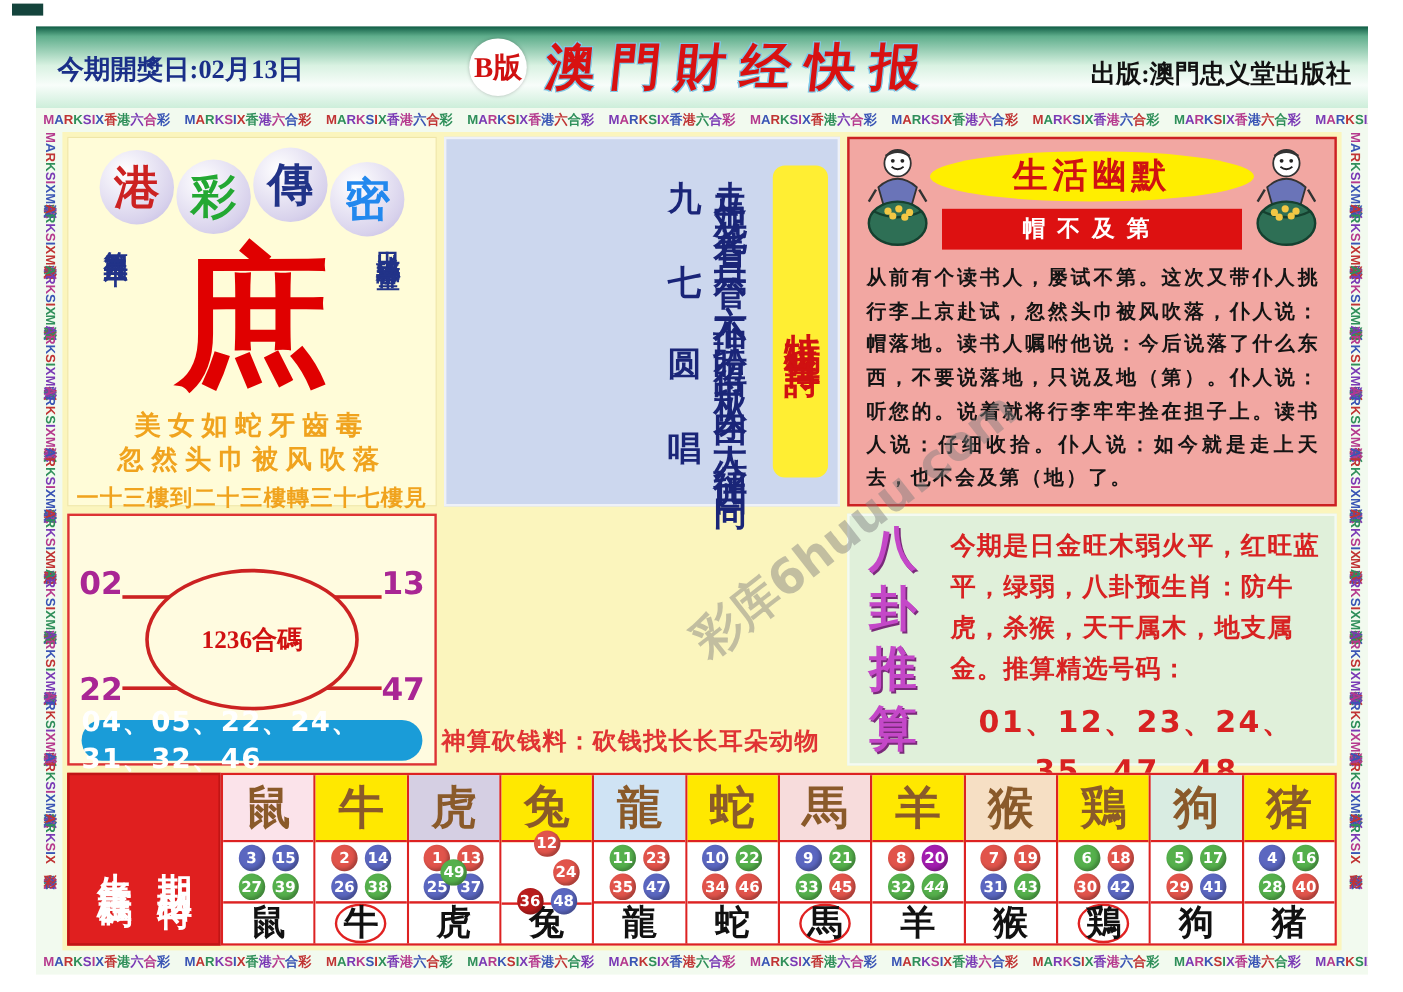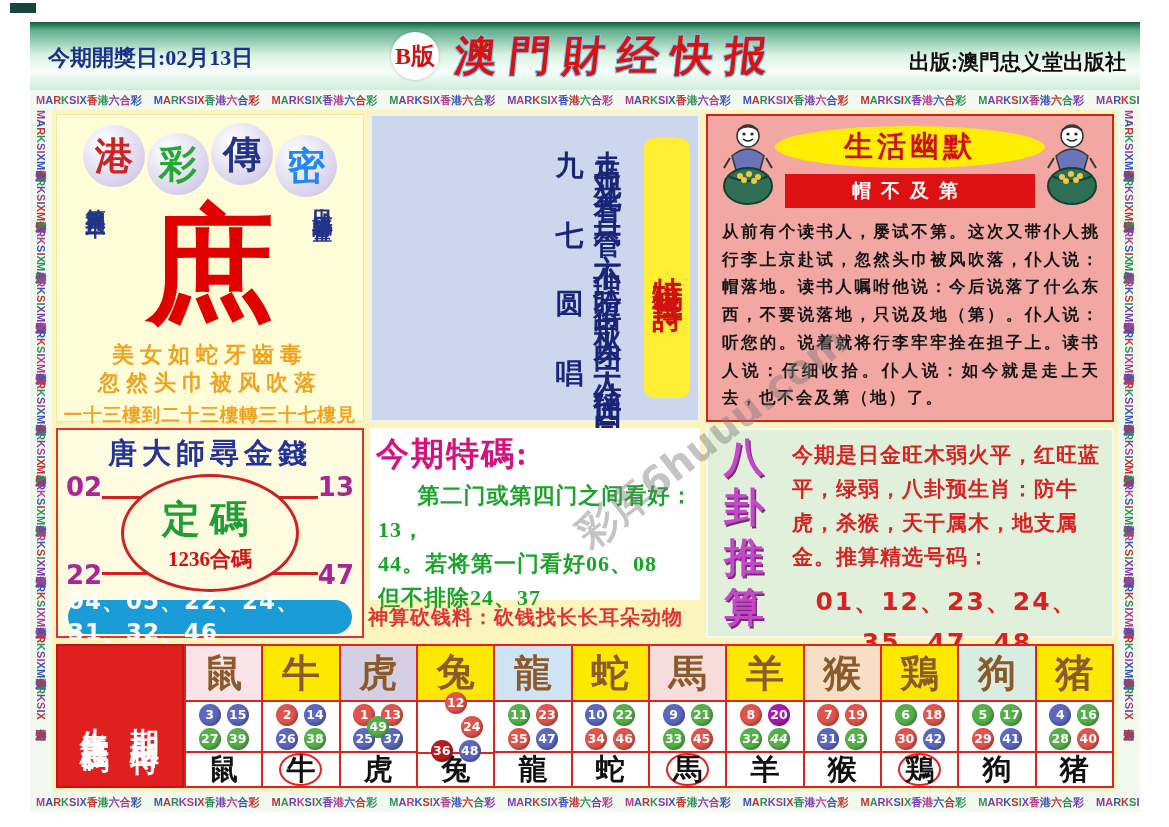--- a/index.html
+++ b/index.html
@@ -241,42 +241,34 @@
           <circle cx="42" cy="55" r="3" fill="#f2c744"></circle>
             <circle cx="28" cy="58" r="3" fill="#f2c744"></circle>
           <circle cx="38" cy="59" r="3" fill="#f2c744"></circle>
         </svg>
         <div class="humor-title">生活幽默</div>
         <div class="humor-sub">帽不及第</div>
         <div class="humor-body">从前有个读书人，屡试不第。这次又带仆人挑行李上京赴试，忽然头巾被风吹落，仆人说：帽落地。读书人嘱咐他说：今后说落了什么东西，不要说落地，只说及地（第）。仆人说：听您的。说着就将行李牢牢拴在担子上。读书人说：仔细收拾。仆人说：如今就是走上天去，也不会及第（地）了。</div>
       </div>
 
       <div class="cbox box-treasure">
-        <div class="t-title">唐大師尋金錢</div>
         <div class="t-mid">
           <div class="t-line" style="left:44px;right:44px;top:28px;"></div>
           <div class="t-line" style="left:44px;right:44px;top:104px;"></div>
           <div class="t-num" style="left:8px;top:4px;">02</div>
           <div class="t-num" style="right:8px;top:4px;">13</div>
           <div class="t-num" style="left:8px;top:92px;">22</div>
           <div class="t-num" style="right:8px;top:92px;">47</div>
           <div class="t-oval">
-            <div class="main">定碼</div>
             <div class="sub">1236合碼</div>
           </div>
         </div>
         <div class="t-pill">04、05、22、24、31、32、46</div>
       </div>
 
-      <div class="cbox box-special">
-        <div class="sp-title">今期特碼:</div>
-        <div class="sp-line indent">第二门或第四门之间看好：13，</div>
-        <div class="sp-line">44。若将第一门看好06、08</div>
-        <div class="sp-line">但不排除24、37</div>
-      </div>
       <div class="cbox red-line">神算砍钱料：砍钱找长长耳朵动物</div>
 
       <div class="cbox box-bagua">
         <div class="bg-title">
           <span>八</span>
           <span>卦</span>
           <span>推</span>
           <span>算</span>
         </div>
         <div class="bg-body">

